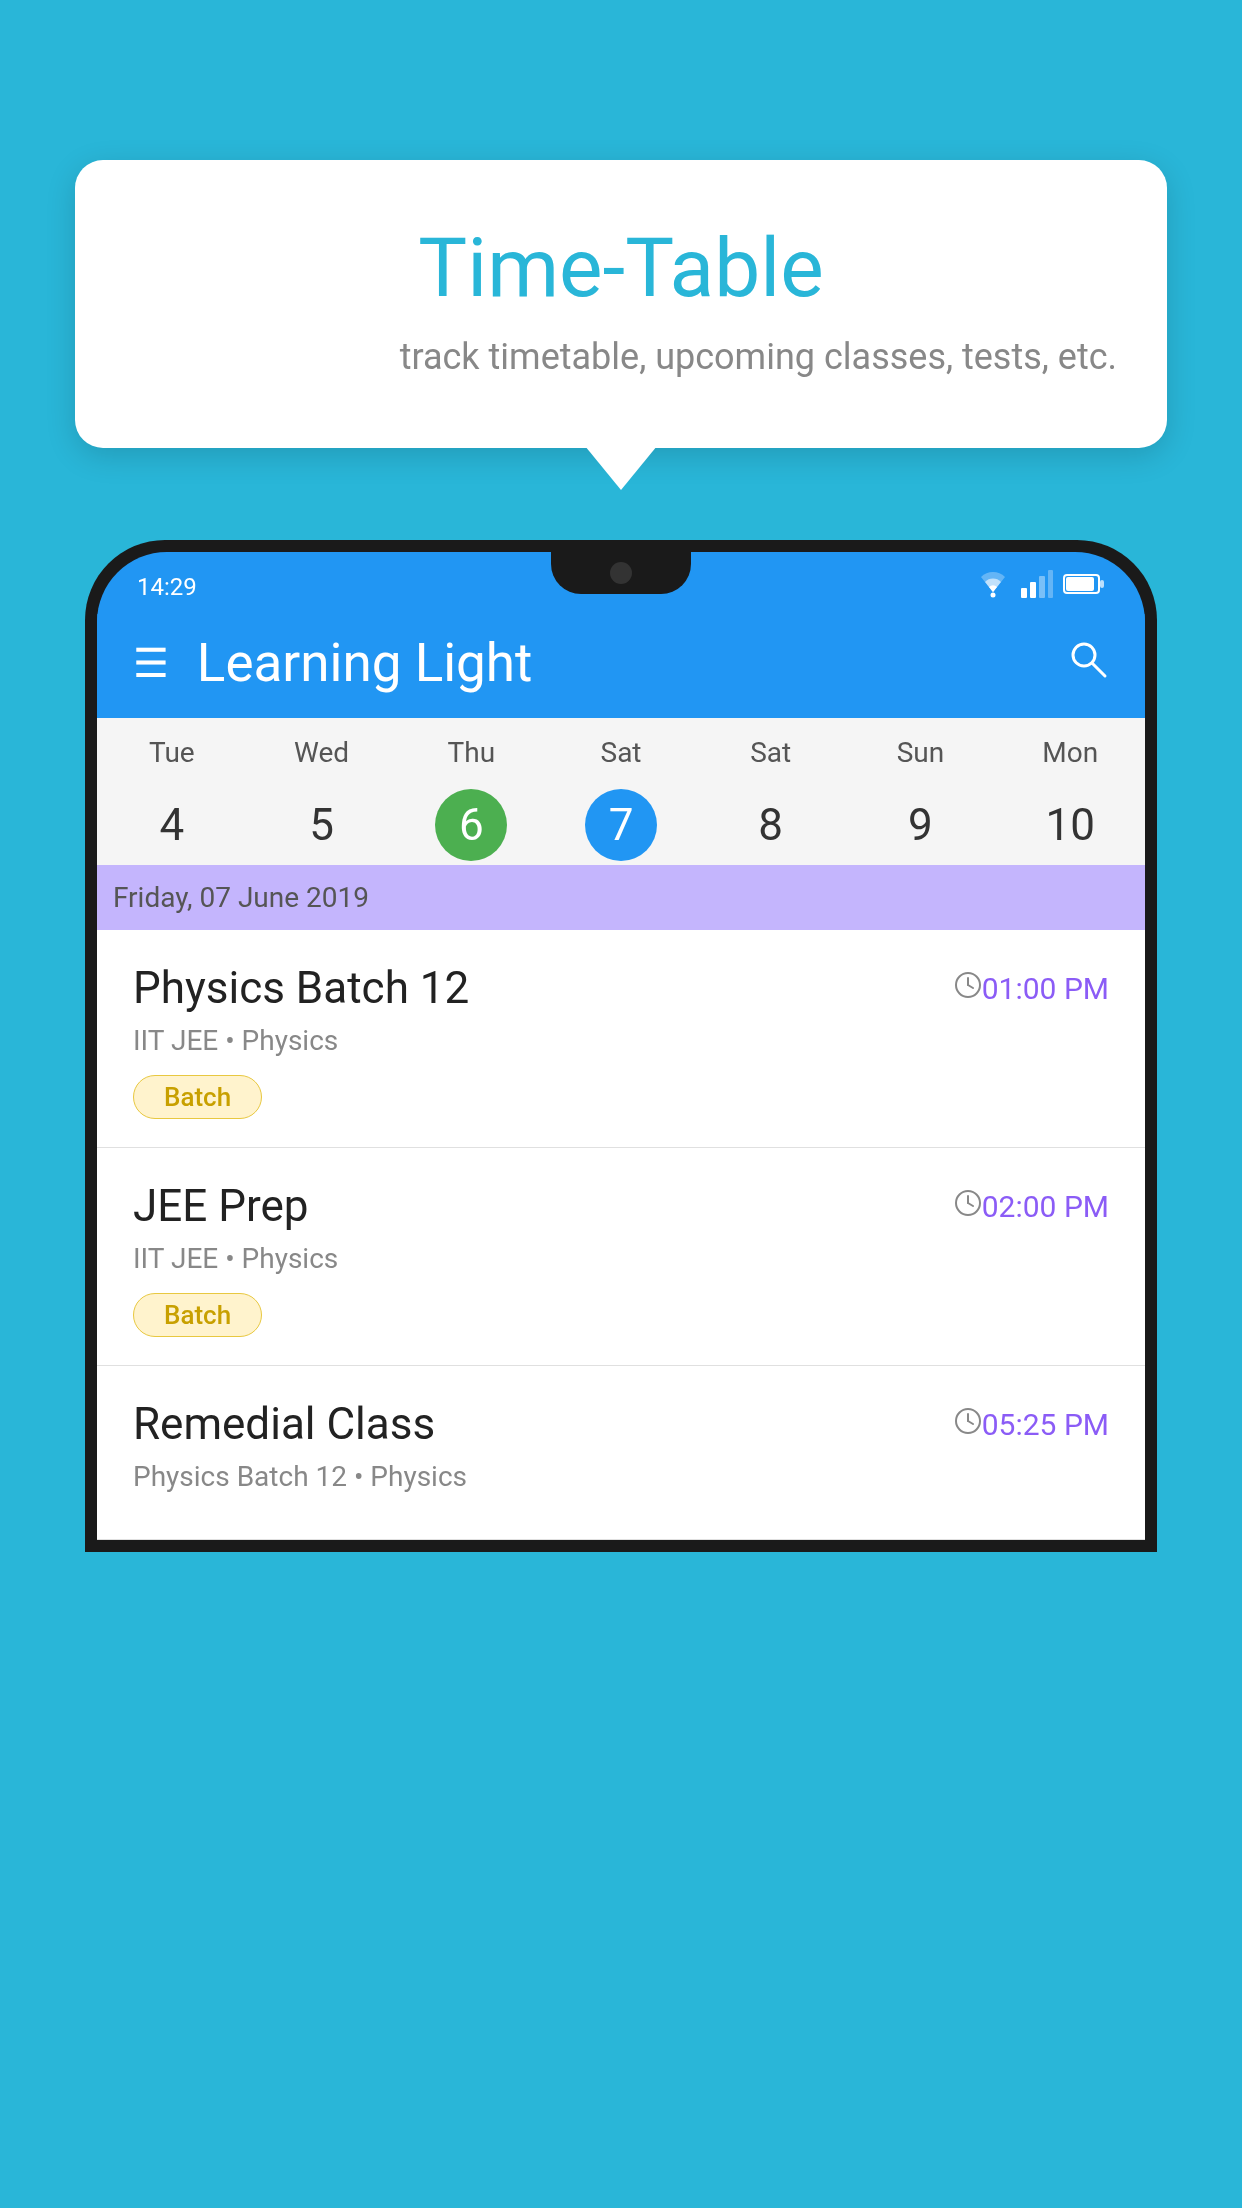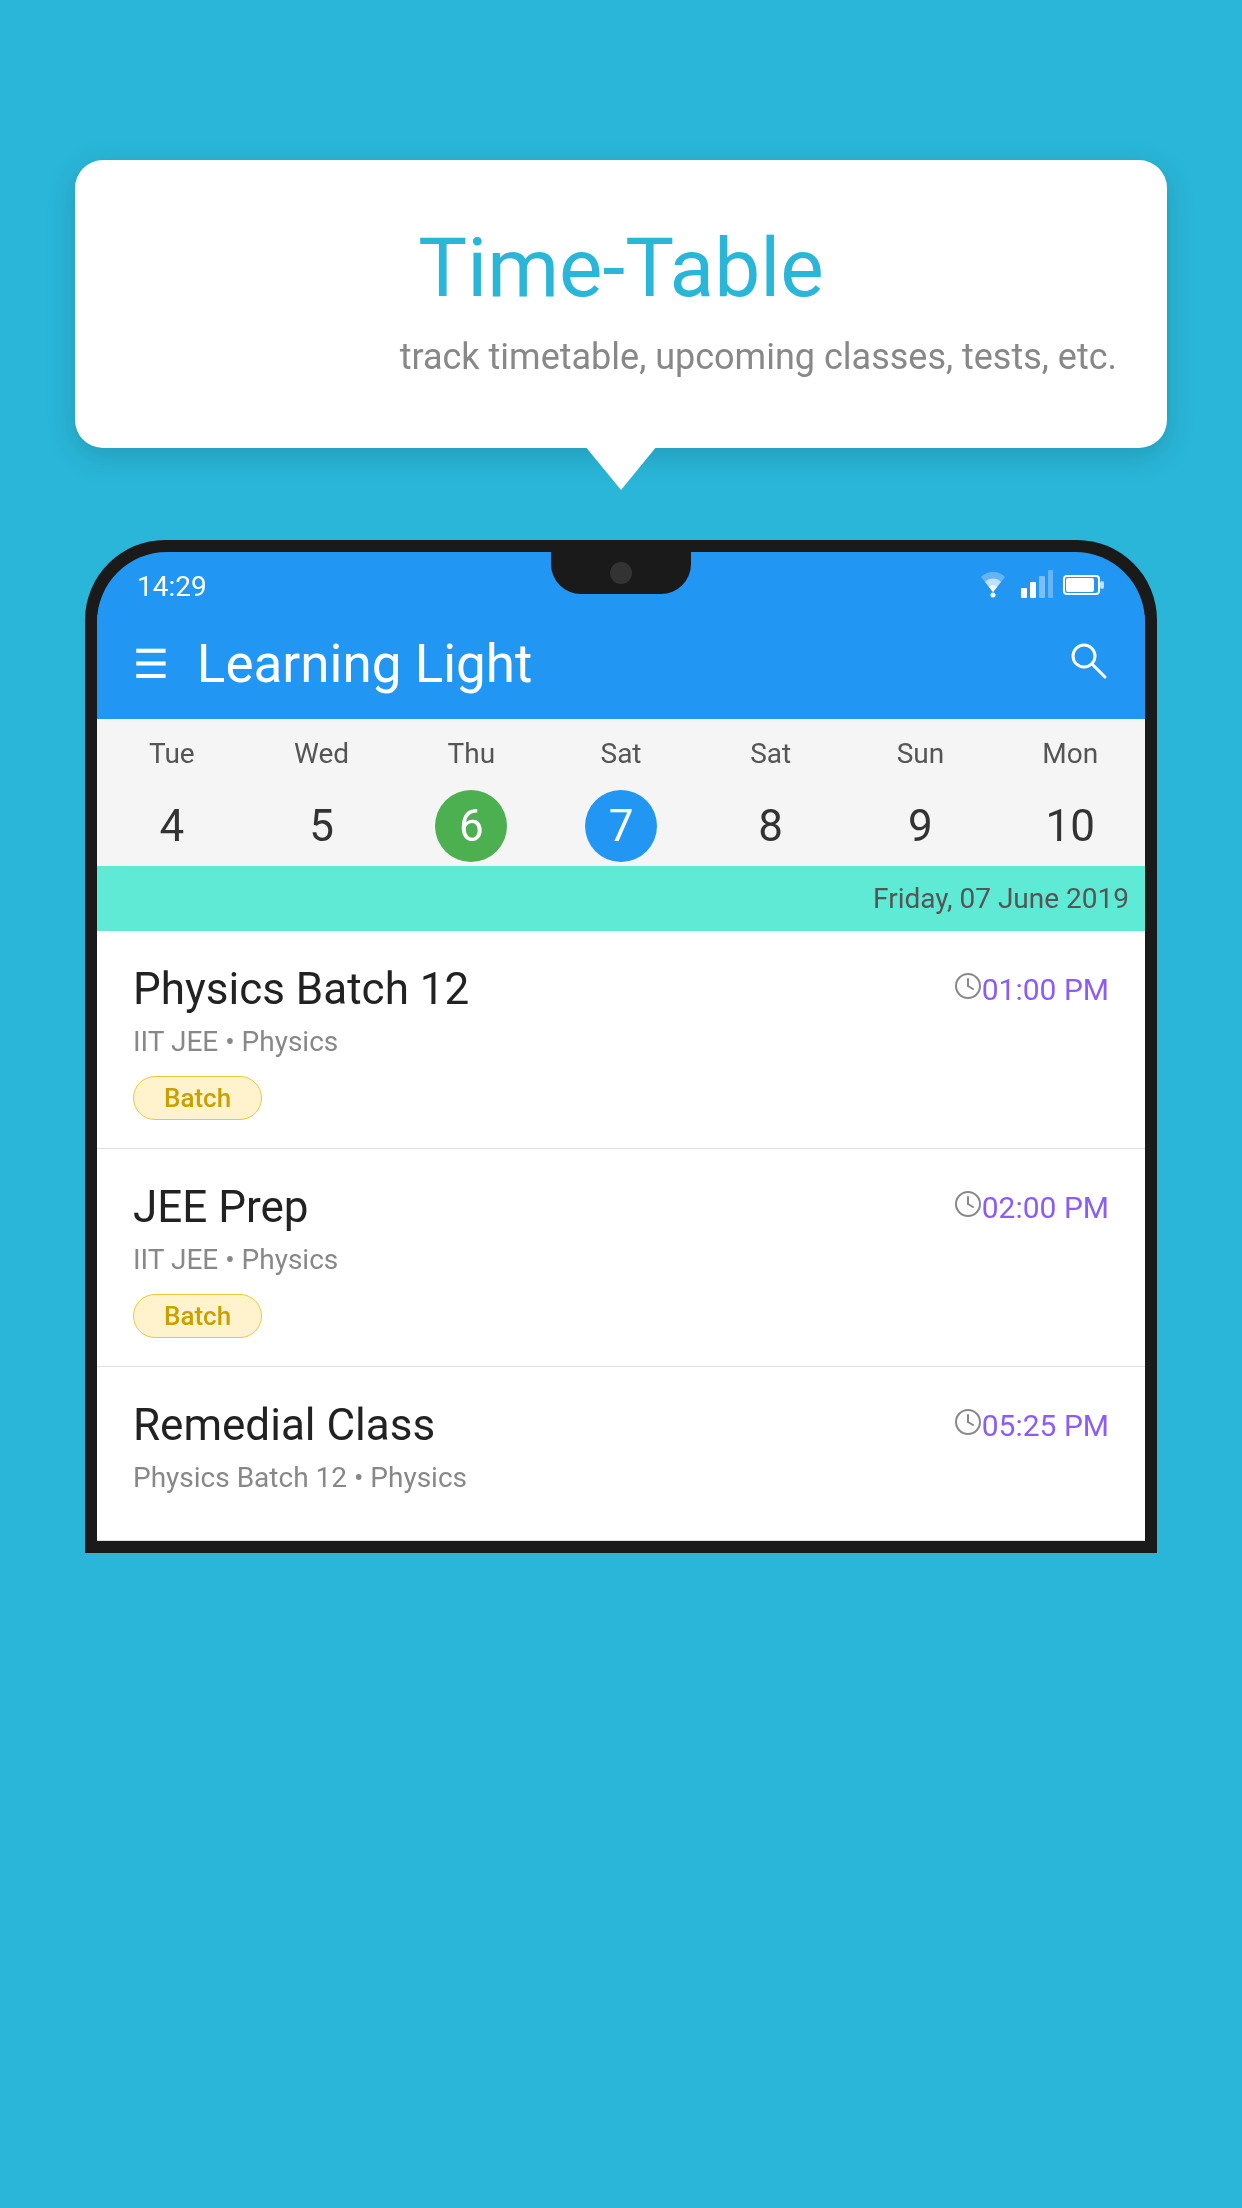--- a/index.html
+++ b/index.html
@@ -92,24 +92,24 @@
       height: 22px;
       background: #333;
       border-radius: 50%;
       z-index: 11;
     }
 
     
     .status-bar {
       display: flex;
       justify-content: space-between;
-      align-items: flex-start;
+      align-items: center;
       padding: 18px 40px 10px;
       color: white;
-      font-size: 28px;
+      font-size: 24px;
       position: relative;
       z-index: 5;
     }
     .status-right {
       display: flex;
       align-items: center;
       gap: 10px;
     }
 
     
@@ -168,25 +168,25 @@
     }
     .day-num.today {
       background: #4caf50;
       color: white;
     }
     .day-num.selected {
       background: #2196f3;
       color: white;
     }
     .date-label {
-      text-align: right;
+      text-align: left;
       padding: 16px;
       font-size: 28px;
       color: #555;
-      background: #5eead4;
+      background: #c4b5fd;
     }
 
     
     .schedule-list {
       background: white;
     }
     .schedule-item {
       padding: 32px 36px 28px;
       border-bottom: 1px solid #e0e0e0;
       background: white;

